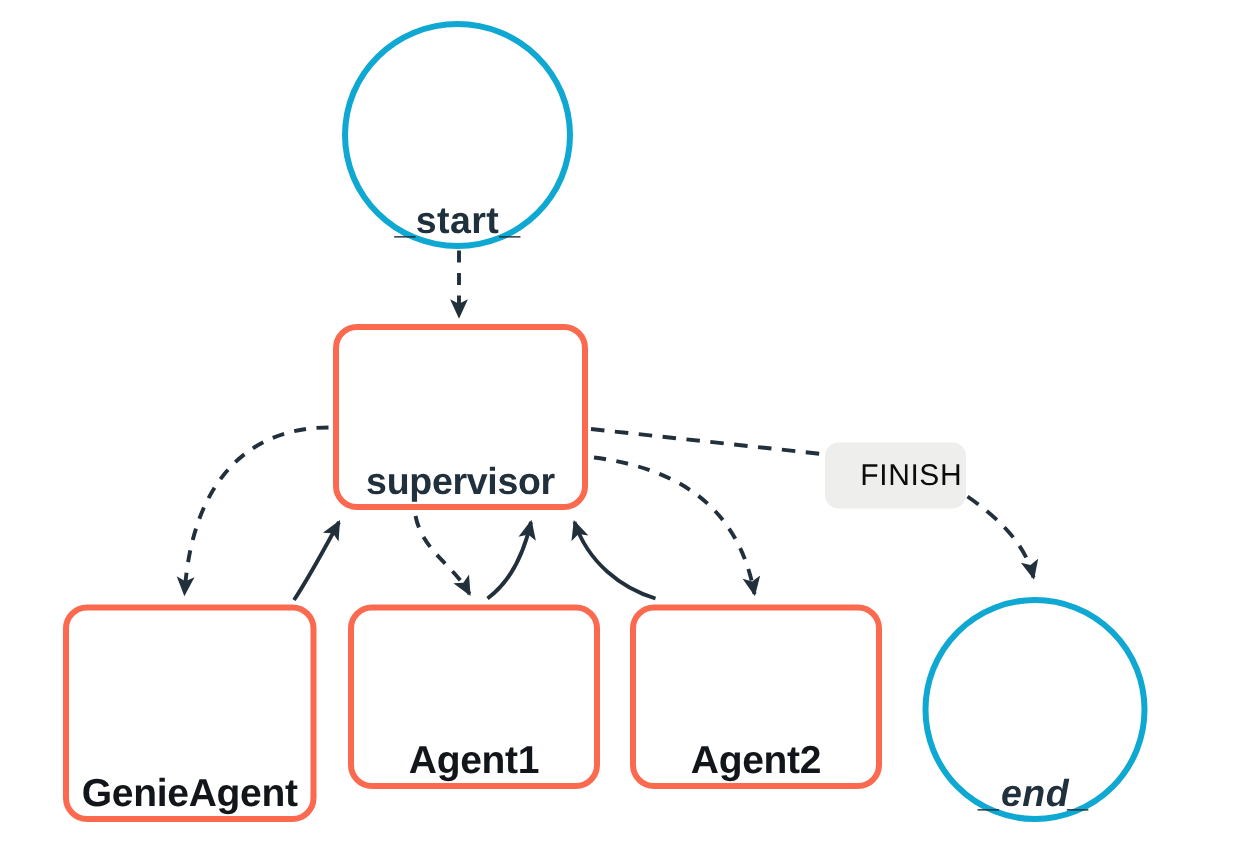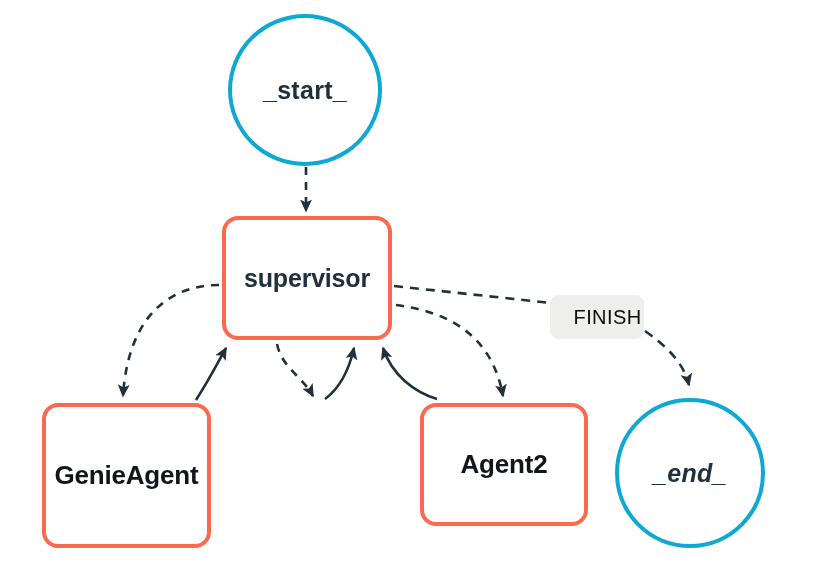--- a/index.html
+++ b/index.html
@@ -21,21 +21,21 @@
     position: absolute;
     left: 0;
     top: 0;
     width: 838px;
     height: 570px;
   }
   .node {
     position: absolute;
     box-sizing: border-box;
     display: flex;
-    align-items: center;
+    align-items: flex-end;
     justify-content: center;
     background: #ffffff;
   }
   .node-terminal {
     border: 4px solid #0fa8d2;
     border-radius: 50%;
   }
   .node-terminal .node-label {
     color: #20303c;
     font-size: 25px;
@@ -110,20 +110,23 @@
   </div>
 
   <div class="node node-box" id="node-supervisor" style="left:222px; top:216px; width:170px; height:124px;">
     <span class="node-label">supervisor</span>
   </div>
 
   <div class="node node-box" id="node-genieagent" style="left:42px; top:403px; width:169px; height:145px;">
     <span class="node-label">GenieAgent</span>
   </div>
 
+  <div class="node node-box" id="node-agent1" style="left:232px; top:403px; width:168px; height:123px;">
+    <span class="node-label">Agent1</span>
+  </div>
 
   <div class="node node-box" id="node-agent2" style="left:420px; top:403px; width:168px; height:123px;">
     <span class="node-label">Agent2</span>
   </div>
 
   <div class="node node-terminal" id="node-end" style="left:615px; top:398px; width:150px; height:150px;font-style:italic;">
     <span class="node-label">_end_</span>
   </div>
 
   <div class="edge-badge" id="badge-finish" style="left:550px; top:295px; width:94px; height:44px;padding-left:21px;">

